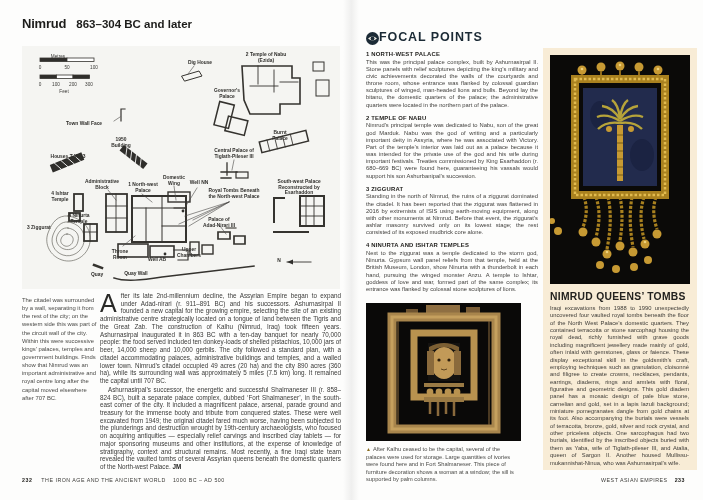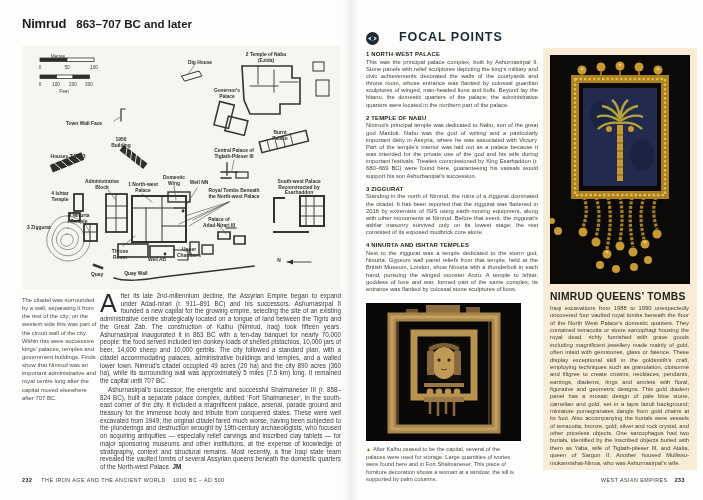--- a/index.html
+++ b/index.html
@@ -32,21 +32,21 @@
   .byline { font-weight:700; color:#1d1d1b; }
 
   .footer { position:absolute; top:477px; font-size:5.3px; letter-spacing:0.5px; color:#3b3a37; white-space:nowrap; }
   .footer-left { left:22px; }
   .footer-right { right:18px; text-align:right; }
   .footer .pgnum { font-weight:700; color:#23221f; }
   .footer .sep { display:inline-block; width:9px; }
   .footer .sep2 { display:inline-block; width:7px; }
 
   
-  .focal-header { position:absolute; left:366px; top:30px; display:flex; align-items:center; gap:20px; }
+  .focal-header { position:absolute; left:366px; top:30px; display:flex; align-items:center; gap:0; }
   .focal-header h2 { font-size:12.5px; font-weight:800; letter-spacing:0.9px; color:#1b2a35; }
   .eye { width:13px; height:13px; display:inline-block; }
 
   .focal-col { position:absolute; left:366px; top:51px; width:172px; height:250px; overflow:hidden; }
   .focal-col h3 { font-size:5.9px; font-weight:700; letter-spacing:0.2px; color:#23221f; margin:0 0 1.5px; }
   .focal-col p { font-size:5.8px; line-height:1.24; color:#403f3c; text-align:justify; margin:0 0 6px; }
 
   .ivory { position:absolute; left:366px; top:303px; width:155px; height:138px; background:#0a0908; }
   .ivory-caption { position:absolute; left:366px; top:446px; width:155px; font-size:5.7px; line-height:1.32;
                    color:#4a4a47; }
@@ -57,21 +57,21 @@
   .tombs-panel h2 { font-size:10.3px; font-weight:700; letter-spacing:0.3px; color:#23221f; margin:7px 0 3px; }
   .tombs-panel p { font-size:5.8px; line-height:1.27; color:#3e3c38; text-align:justify; }
 </style>
 </head>
 <body>
 
 <div class="canvas">
 
   <div class="title-row">
     <h1>Nimrud</h1>
-    <span class="dates">863–707 BC and later</span>
+    <span class="dates">863–304 BC and later</span>
   </div>
 
   <div class="map-panel">
     <svg width="318" height="243" viewBox="0 0 318 243">
       <g stroke="#35332f" fill="none" stroke-width="1.4" stroke-linecap="square">
 
         <g stroke-width="0.8">
           <rect x="18" y="12" width="27" height="3.5" fill="#2f2e2b"></rect>
           <rect x="45" y="12" width="27" height="3.5" fill="#ffffff"></rect>
           <rect x="18" y="29" width="16.5" height="3.5" fill="#2f2e2b"></rect>

